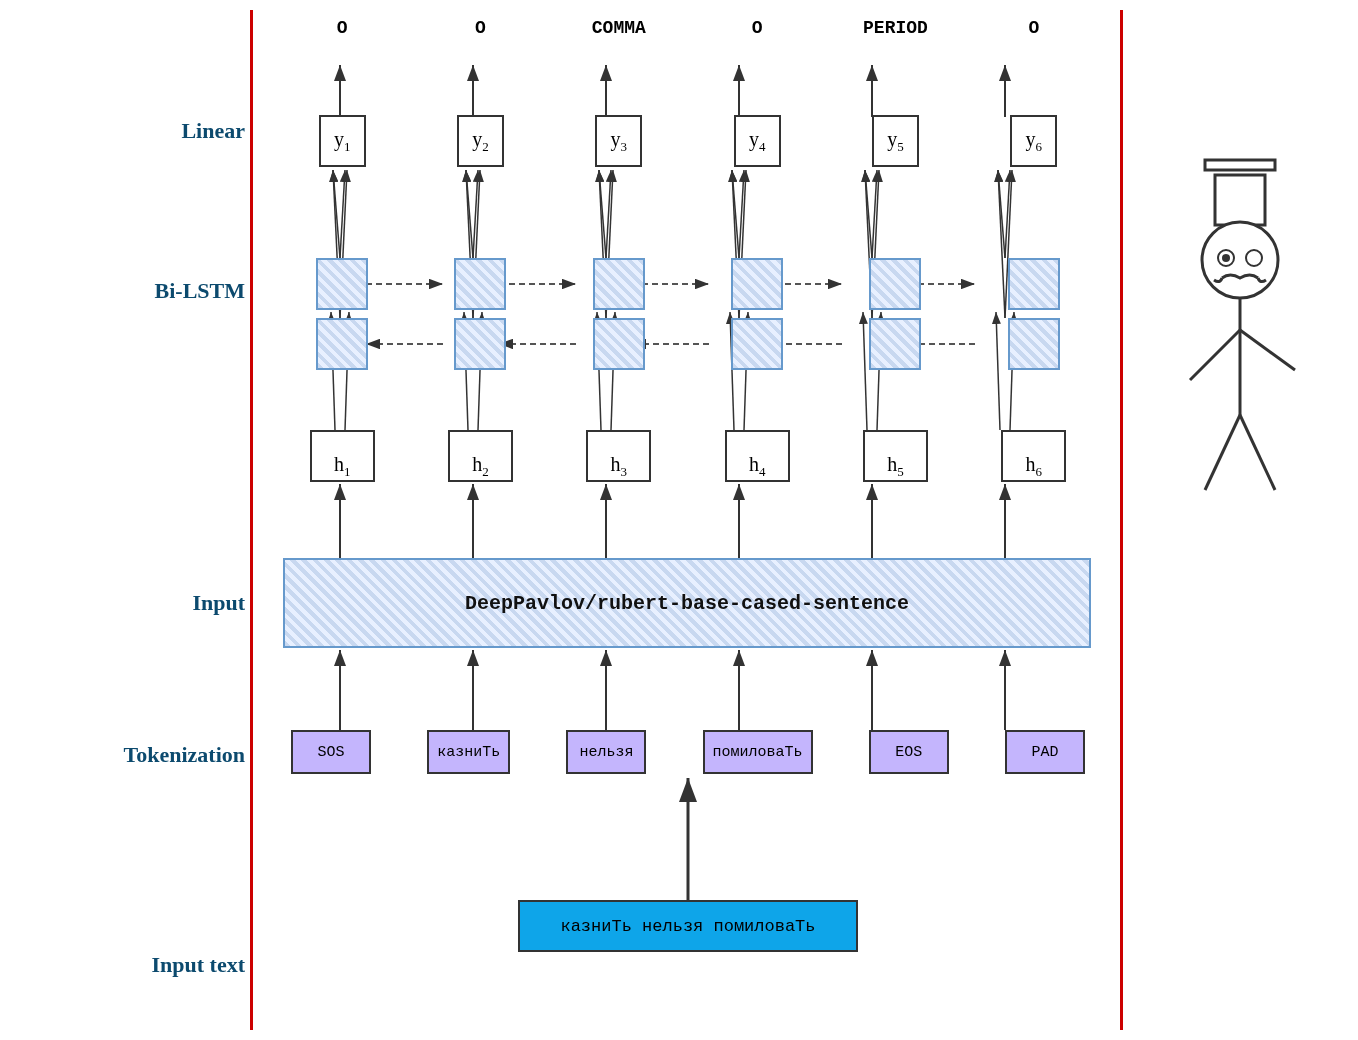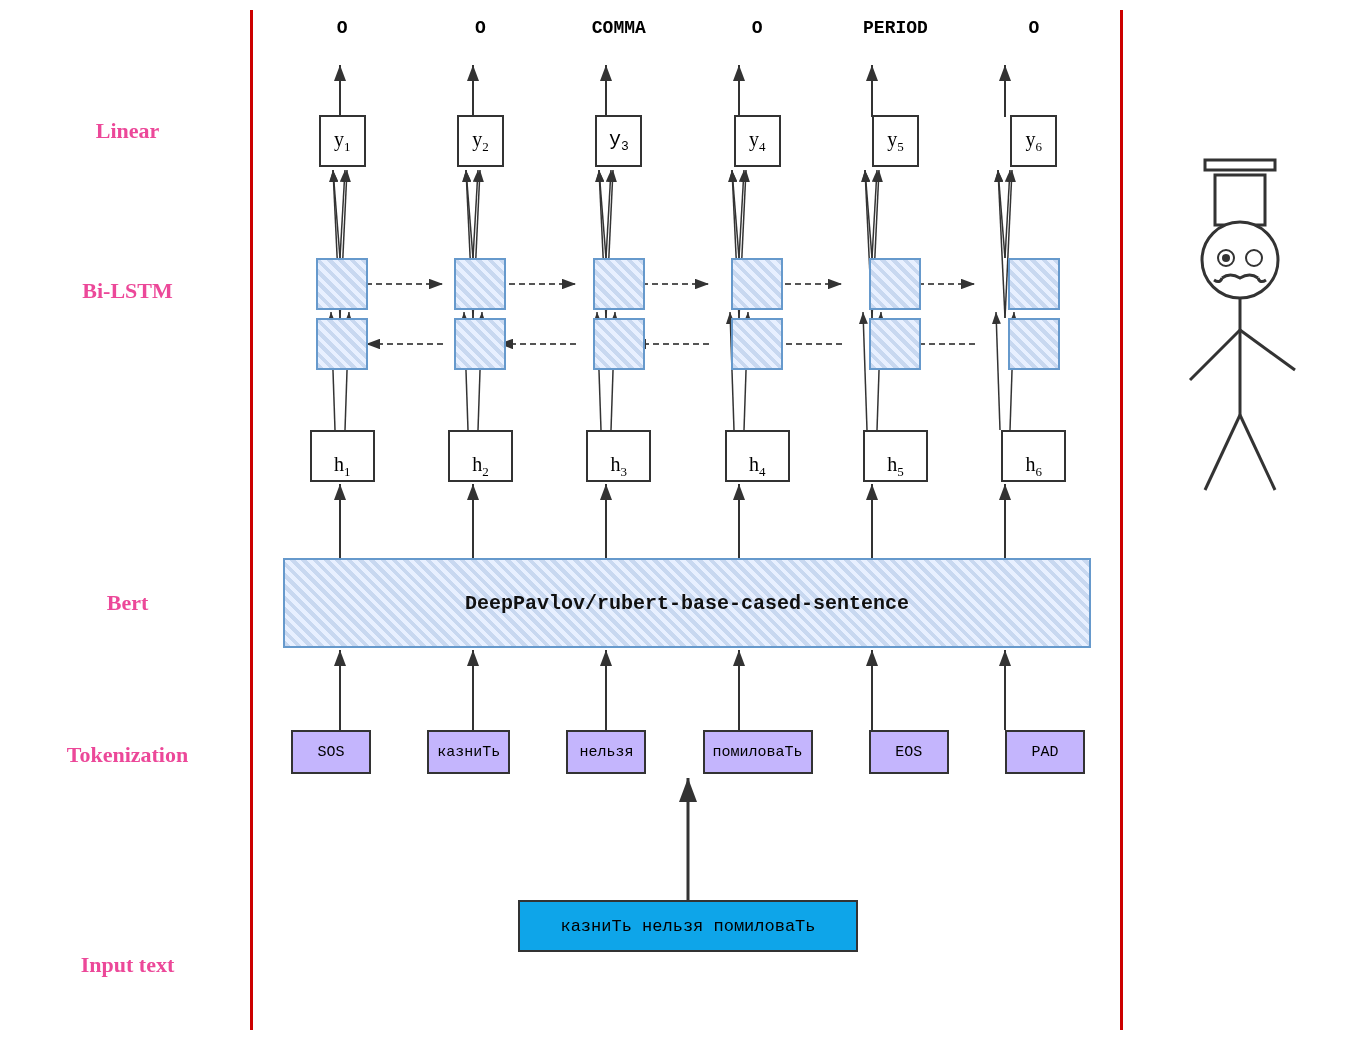--- a/index.html
+++ b/index.html
@@ -33,26 +33,26 @@
       top: 10px;
       bottom: 10px;
       width: 3px;
       background: #cc0000;
     }
 
     
     .layer-label {
       position: absolute;
       left: 10px;
-      color: #ec4899;
+      color: #0c4a6e;
       font-family: 'Comic Sans MS', 'Chalkboard SE', cursive;
       font-size: 22px;
       font-weight: bold;
       width: 235px;
-      text-align: center;
+      text-align: right;
     }
 
     
     .diagram {
       position: absolute;
       left: 253px;
       top: 0;
       width: 870px;
       height: 1040px;
     }
@@ -243,21 +243,21 @@
 </head>
 <body>
 
 <div class="main-container">
 
   <div class="border-left"></div>
   <div class="border-right"></div>
 
   <div class="layer-label" style="top: 118px;">Linear</div>
   <div class="layer-label" style="top: 278px;">Bi-LSTM</div>
-  <div class="layer-label" style="top: 590px;">Bert</div>
+  <div class="layer-label" style="top: 590px;">Input</div>
   <div class="layer-label" style="top: 742px;">Tokenization</div>
   <div class="layer-label" style="top: 952px;">Input text</div>
 
   <div class="diagram">
 
     <svg class="arrows-svg" viewBox="0 0 870 1040">
       <defs>
         <marker id="arrowhead" markerWidth="8" markerHeight="6" refX="8" refY="3" orient="auto">
           <polygon points="0 0, 8 3, 0 6" fill="#333"></polygon>
         </marker>
@@ -370,21 +370,21 @@
     </div>
 
     <div class="y-boxes">
       <div class="y-box">
           <span style="font-family:'Comic Sans MS',cursive;font-size:20px;">y<sub>1</sub></span>
         </div>
       <div class="y-box">
           <span style="font-family:'Comic Sans MS',cursive;font-size:20px;">y<sub>2</sub></span>
         </div>
       <div class="y-box">
-          <span style="font-family:Liberation Mono, monospace;font-size:20px;">y<sub>3</sub></span>
+          <span style="font-family:Liberation Serif, serif;font-size:20px;">y<sub>3</sub></span>
         </div>
       <div class="y-box">
           <span style="font-family:'Comic Sans MS',cursive;font-size:20px;">y<sub>4</sub></span>
         </div>
       <div class="y-box">
           <span style="font-family:'Comic Sans MS',cursive;font-size:20px;">y<sub>5</sub></span>
         </div>
       <div class="y-box">
           <span style="font-family:'Comic Sans MS',cursive;font-size:20px;">y<sub>6</sub></span>
         </div>

